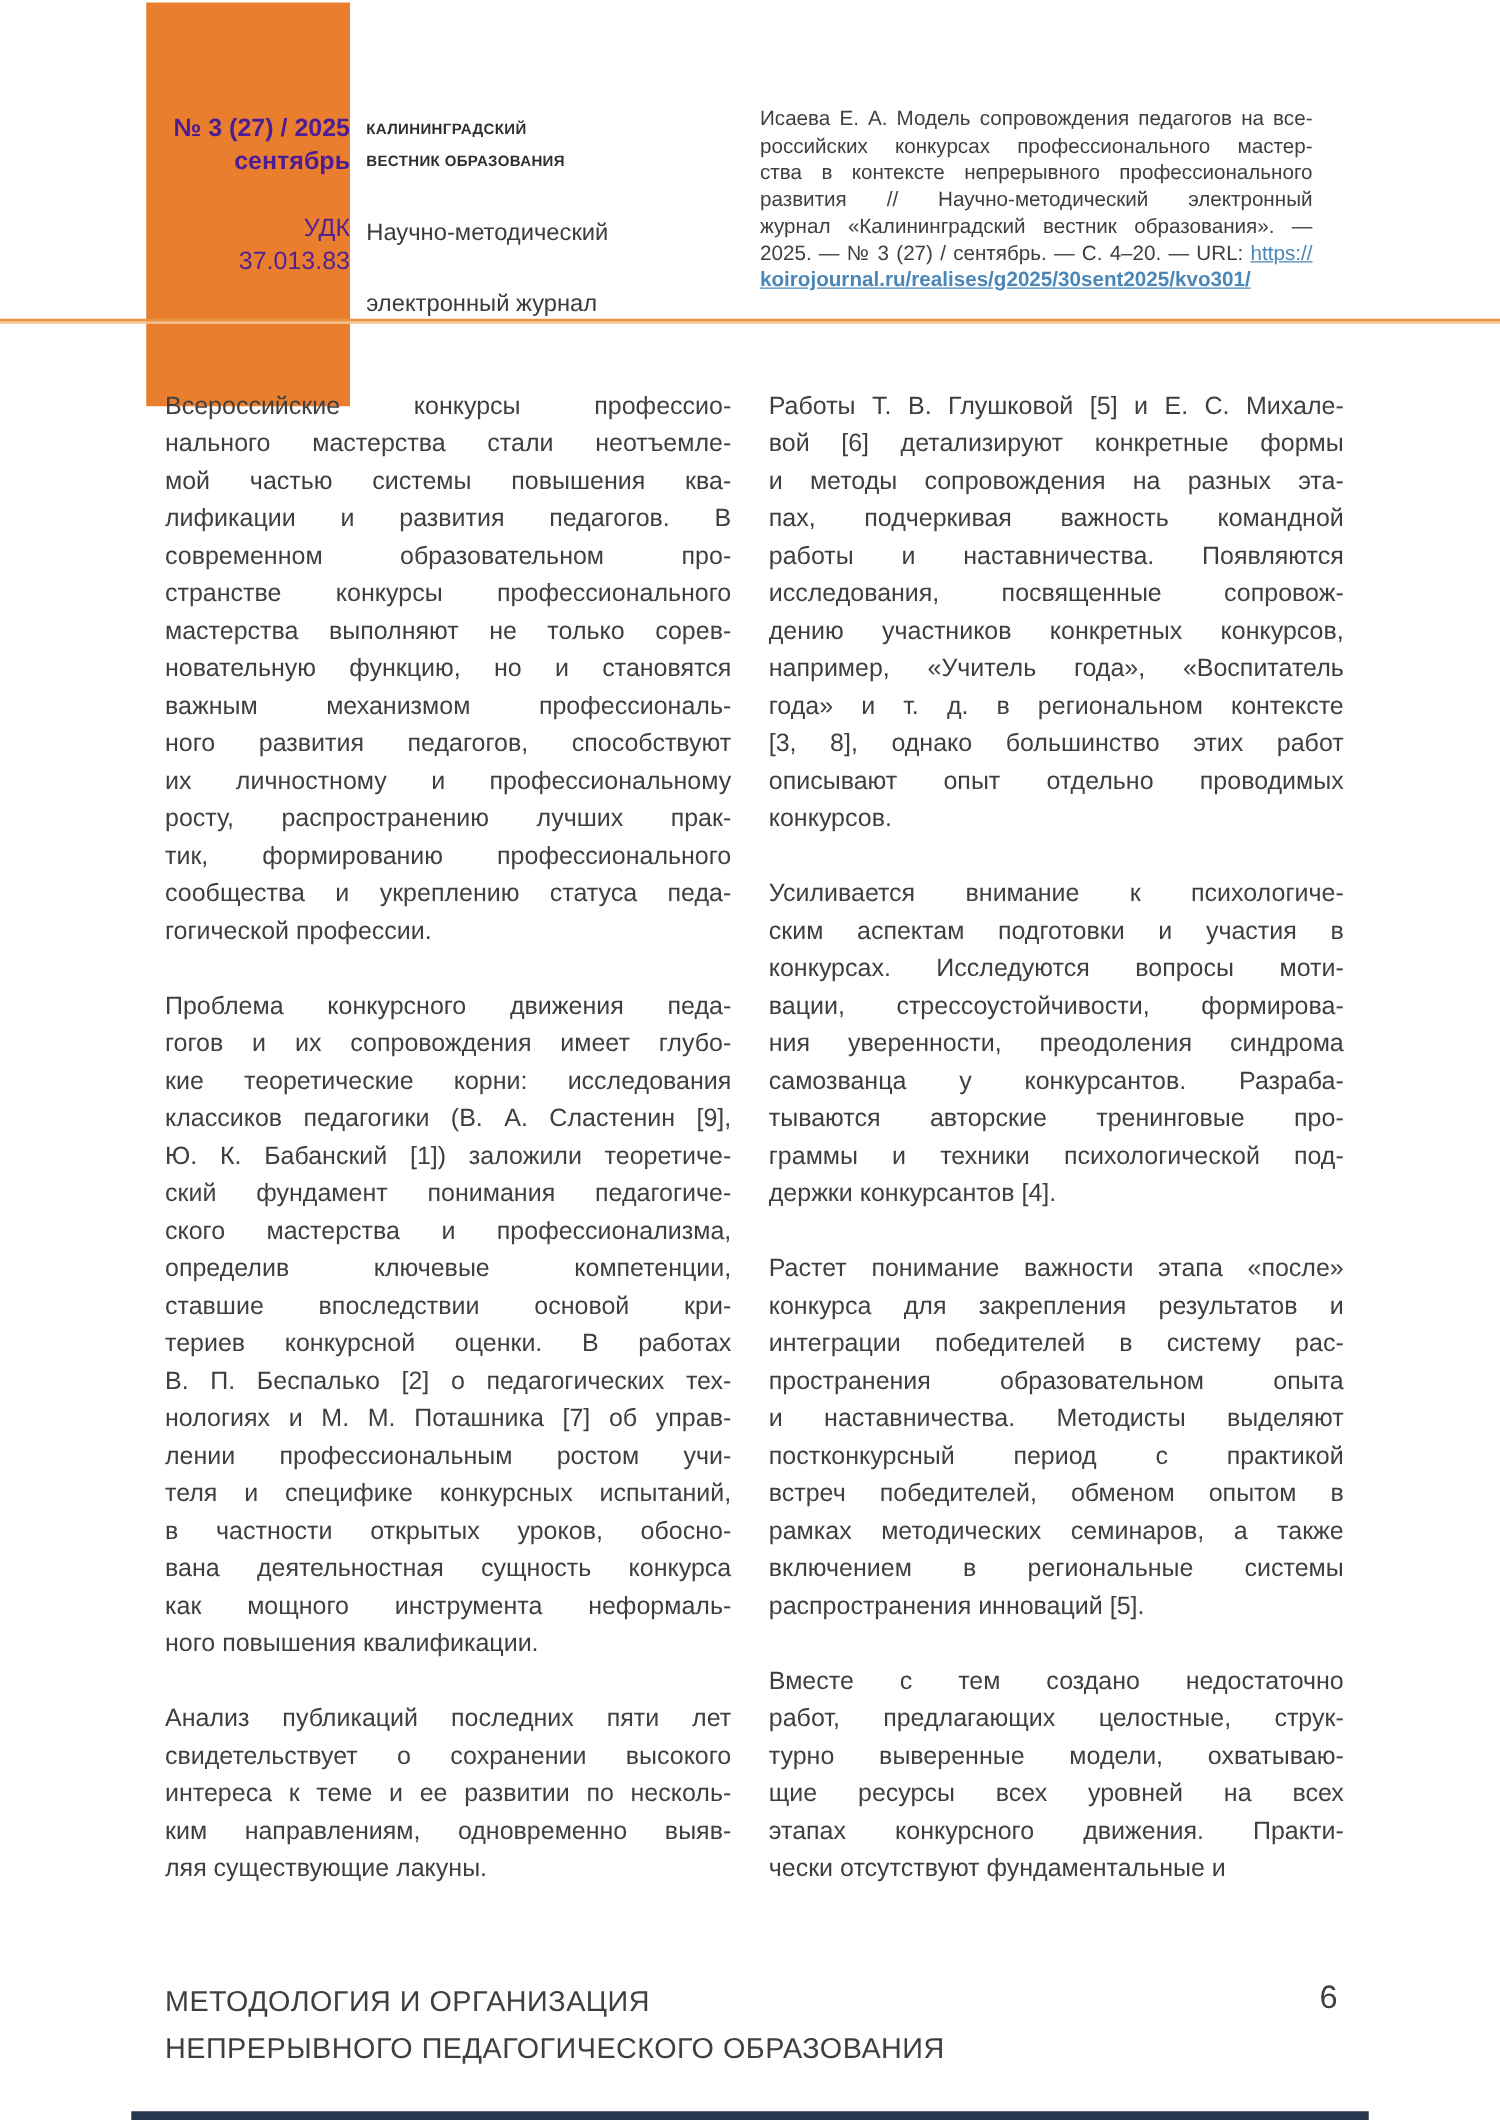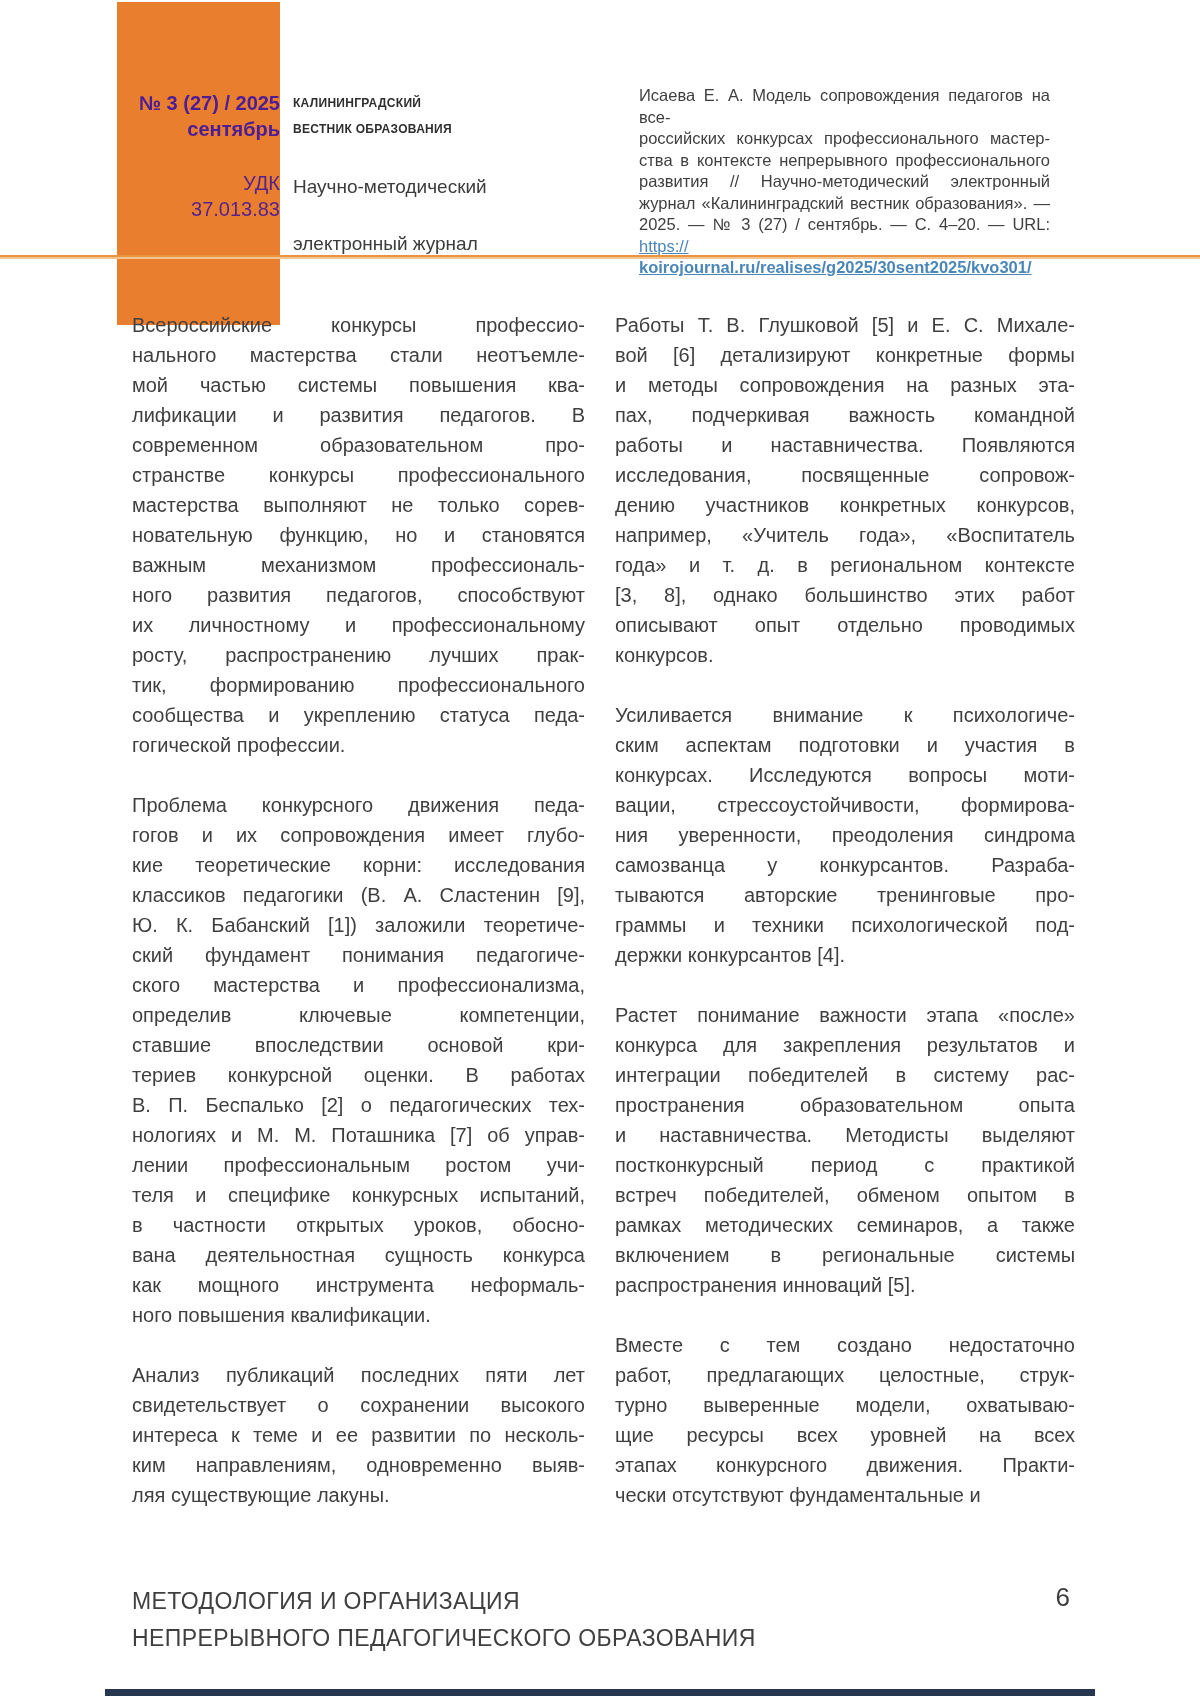--- a/index.html
+++ b/index.html
@@ -22,21 +22,21 @@
     background:#E9953F; box-shadow:0 2px 0 #F3C491;
   }
 
   .title-block { position:absolute; left:293px; top:90px; }
   .title-line    { font-size:12px; line-height:26px; font-weight:700; letter-spacing:.3px; color:#2e2e2e; }
   .subtitle-line { font-size:19px; line-height:25px; font-weight:400; color:#3c3c3c;margin-top:32px; }
   .subtitle-line:first-of-type { margin-top:1px; }
 
   .citation { position:absolute; left:608px; top:85px; width:442px;
               font-size:16.5px; line-height:21.5px; color:#3f3f3f; }
-  .cit-line { text-align:justify; text-align-last:justify;margin-left:31px; }
+  .cit-line { text-align:justify; text-align-last:justify; }
   .cit-line.last { text-align-last:left;font-weight:bold; }
   .cit-link { color:#4A86B8; text-decoration:underline; }
 
   
   .column { position:absolute; top:310px; font-size:20px; line-height:30px; color:#3f3f3f; }
   .col-left  { left:132px; width:453px; }
   .col-right { left:615px; width:460px; }
   .paragraph { margin:0 0 30px 0; }
   .line { text-align:justify; text-align-last:justify; }
   .line.last { text-align-last:left; }

